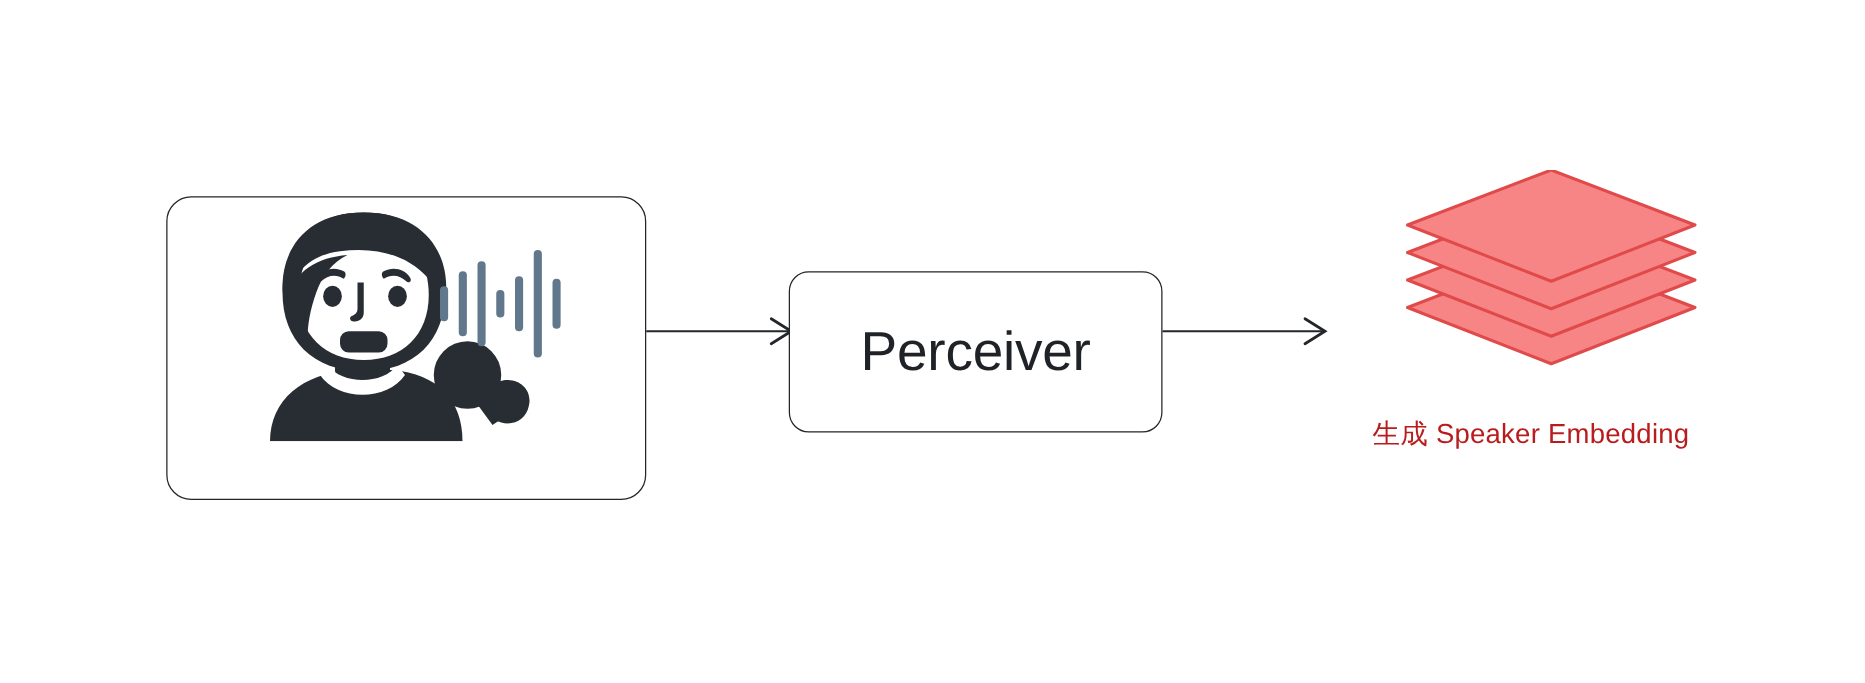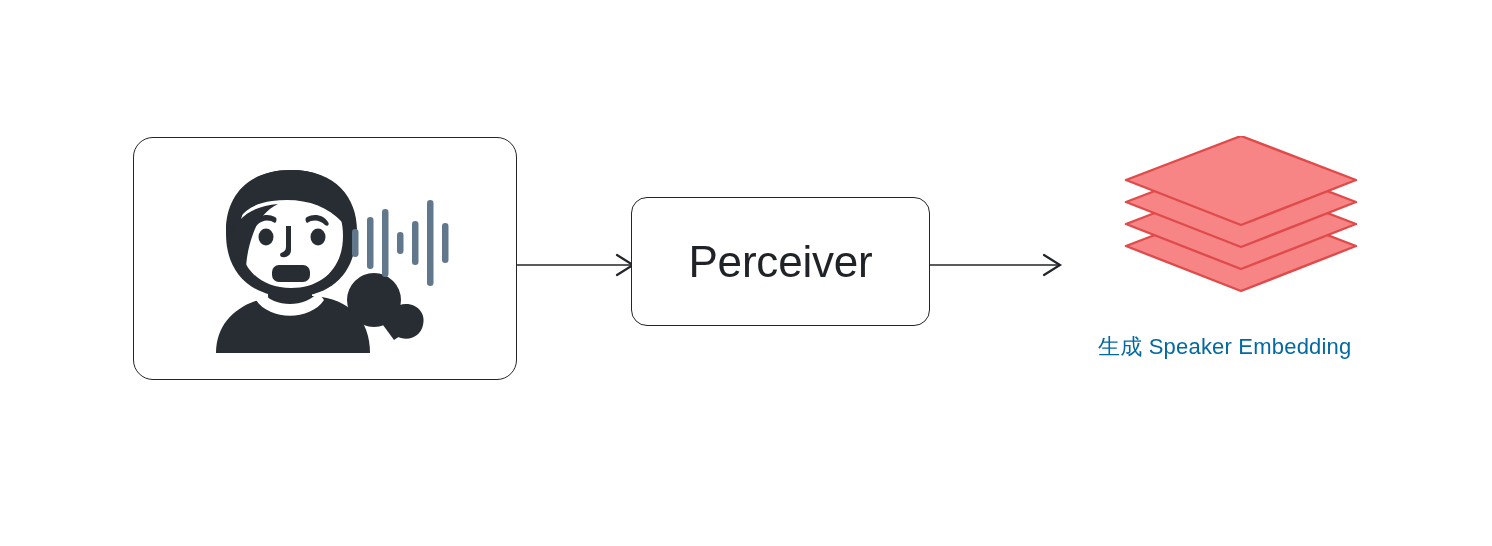--- a/index.html
+++ b/index.html
@@ -20,20 +20,21 @@
     overflow: hidden;
   }
 
   
   .rbox {
     position: absolute;
     box-sizing: border-box;
     background: #ffffff;
     border: 1.6px solid #22252a;
     border-radius: 20px;
+    margin-top: 20px;
   }
 
   
   #audio-card {
     left: 133px;
     top: 137px;
     width: 384px;
     height: 243px;
   }
 
@@ -81,21 +82,21 @@
     top: 136px;
     width: 246px;
     height: 162px;
   }
   #layer-stack svg { display: block; }
 
   
   .caption {
     position: absolute;
     font-size: 22px;
-    color: #0369a1;
+    color: #b91c1c;
     line-height: 1.3;
     letter-spacing: 0.4px;
     white-space: nowrap;
     user-select: none;
   }
   #caption-audio {
     left: 232px;
     top: 411px;
   }
   #caption-embedding {

